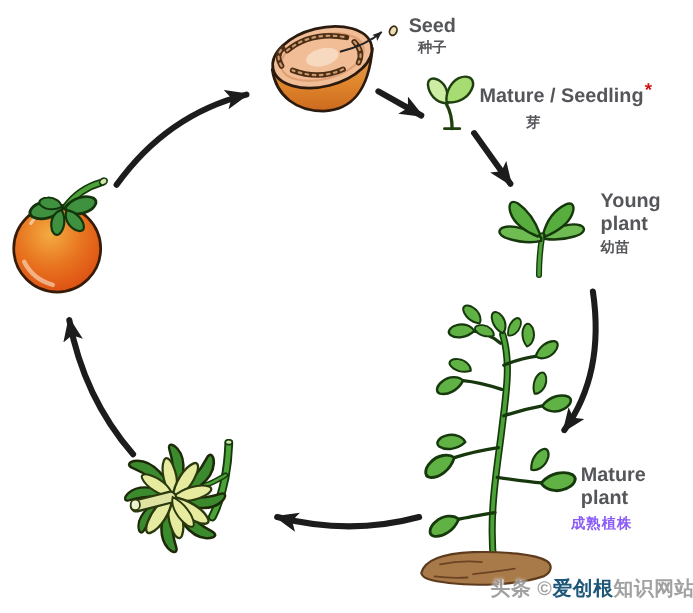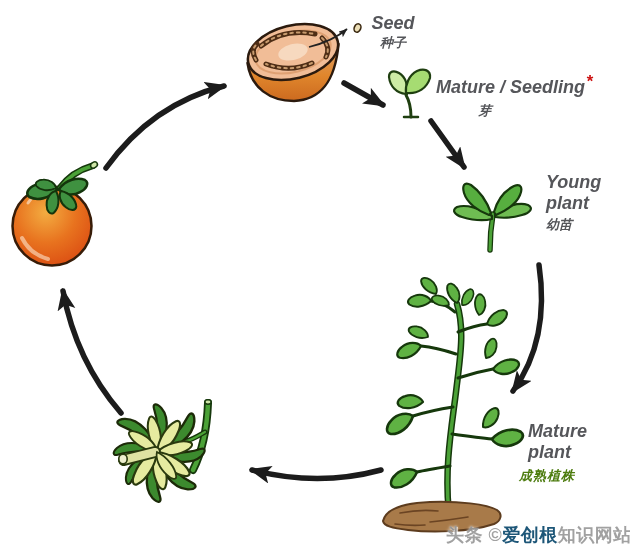--- a/index.html
+++ b/index.html
@@ -1,26 +1,26 @@
 <!DOCTYPE html>
 <html><head>
 <meta charset="utf-8">
 <style>
   html,body{margin:0;padding:0;background:#ffffff;}
   .stage{
     position:relative;width:630px;height:557px;background:#ffffff;
     overflow:hidden;font-family:"Liberation Sans",sans-serif;
   }
   svg{position:absolute;left:0;top:0;}
-  .lbl{position:absolute;color:#55565a;font-weight:700;line-height:20px;font-style:italic;}
+  .lbl{position:absolute;color:#55565a;font-weight:700;line-height:20px;}
   .lbl .en{font-size:18px;display:block;}
   .lbl .zh{font-size:13px;display:block;}
   .center{text-align:center;}
   .ast{color:#cc1111;font-weight:700;font-size:17px;position:relative;top:-6px;margin-left:1px;}
-  .mature-zh{font-size:19px;color:#4d7c0f;letter-spacing:1px;margin-top:2px;}
+  .mature-zh{font-size:19px;color:#8b5cf6;letter-spacing:1px;margin-top:2px;}
   .watermark{
     position:absolute;left:446px;top:523px;white-space:nowrap;
     font-size:18px;letter-spacing:0.5px;color:#9a9a9a;font-weight:700;opacity:.93;
     text-shadow:0 0 3px #ffffff,1px 1px 0 rgba(255,255,255,.85);
   }
   .watermark .brand{color:#0c4a6e;}
 </style>
 </head>
 <body>
 

